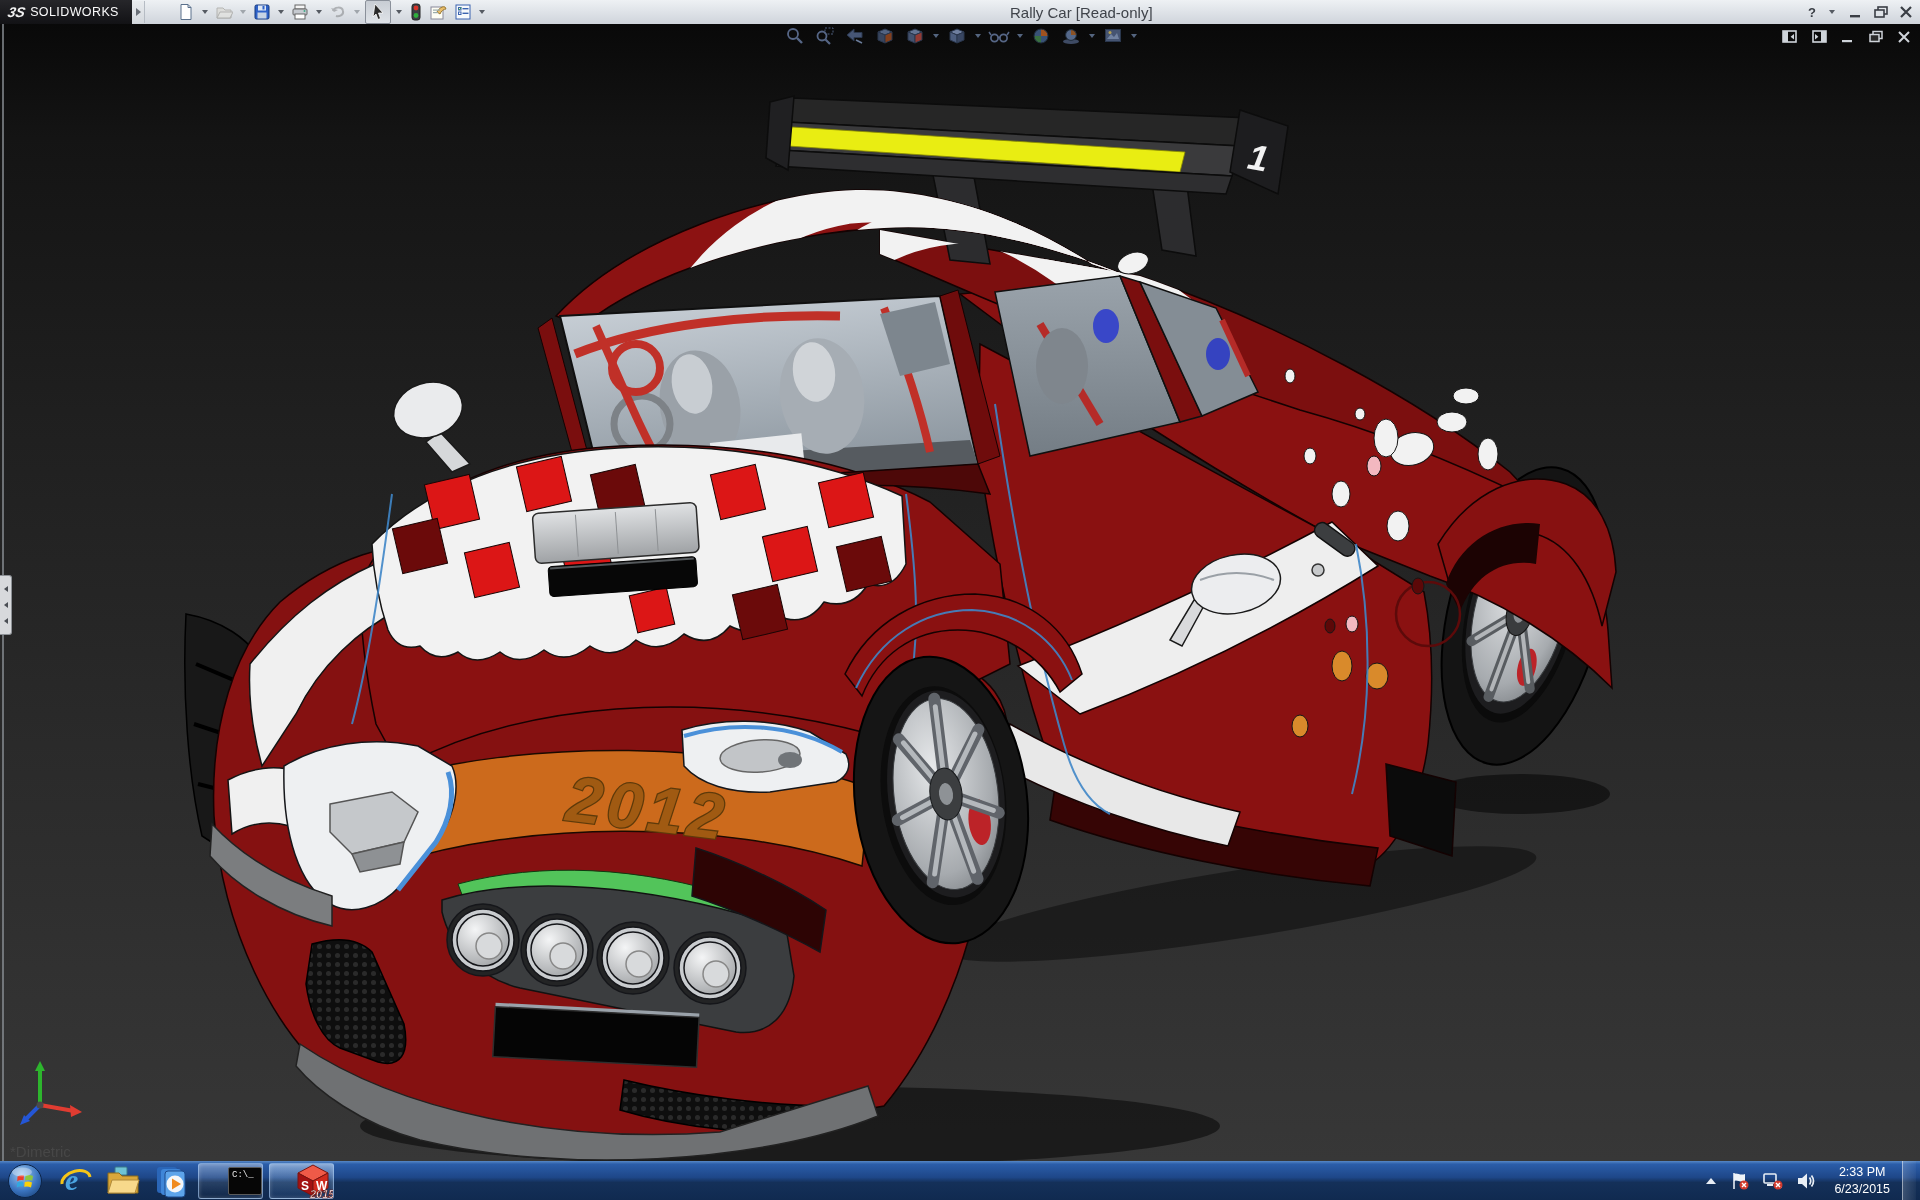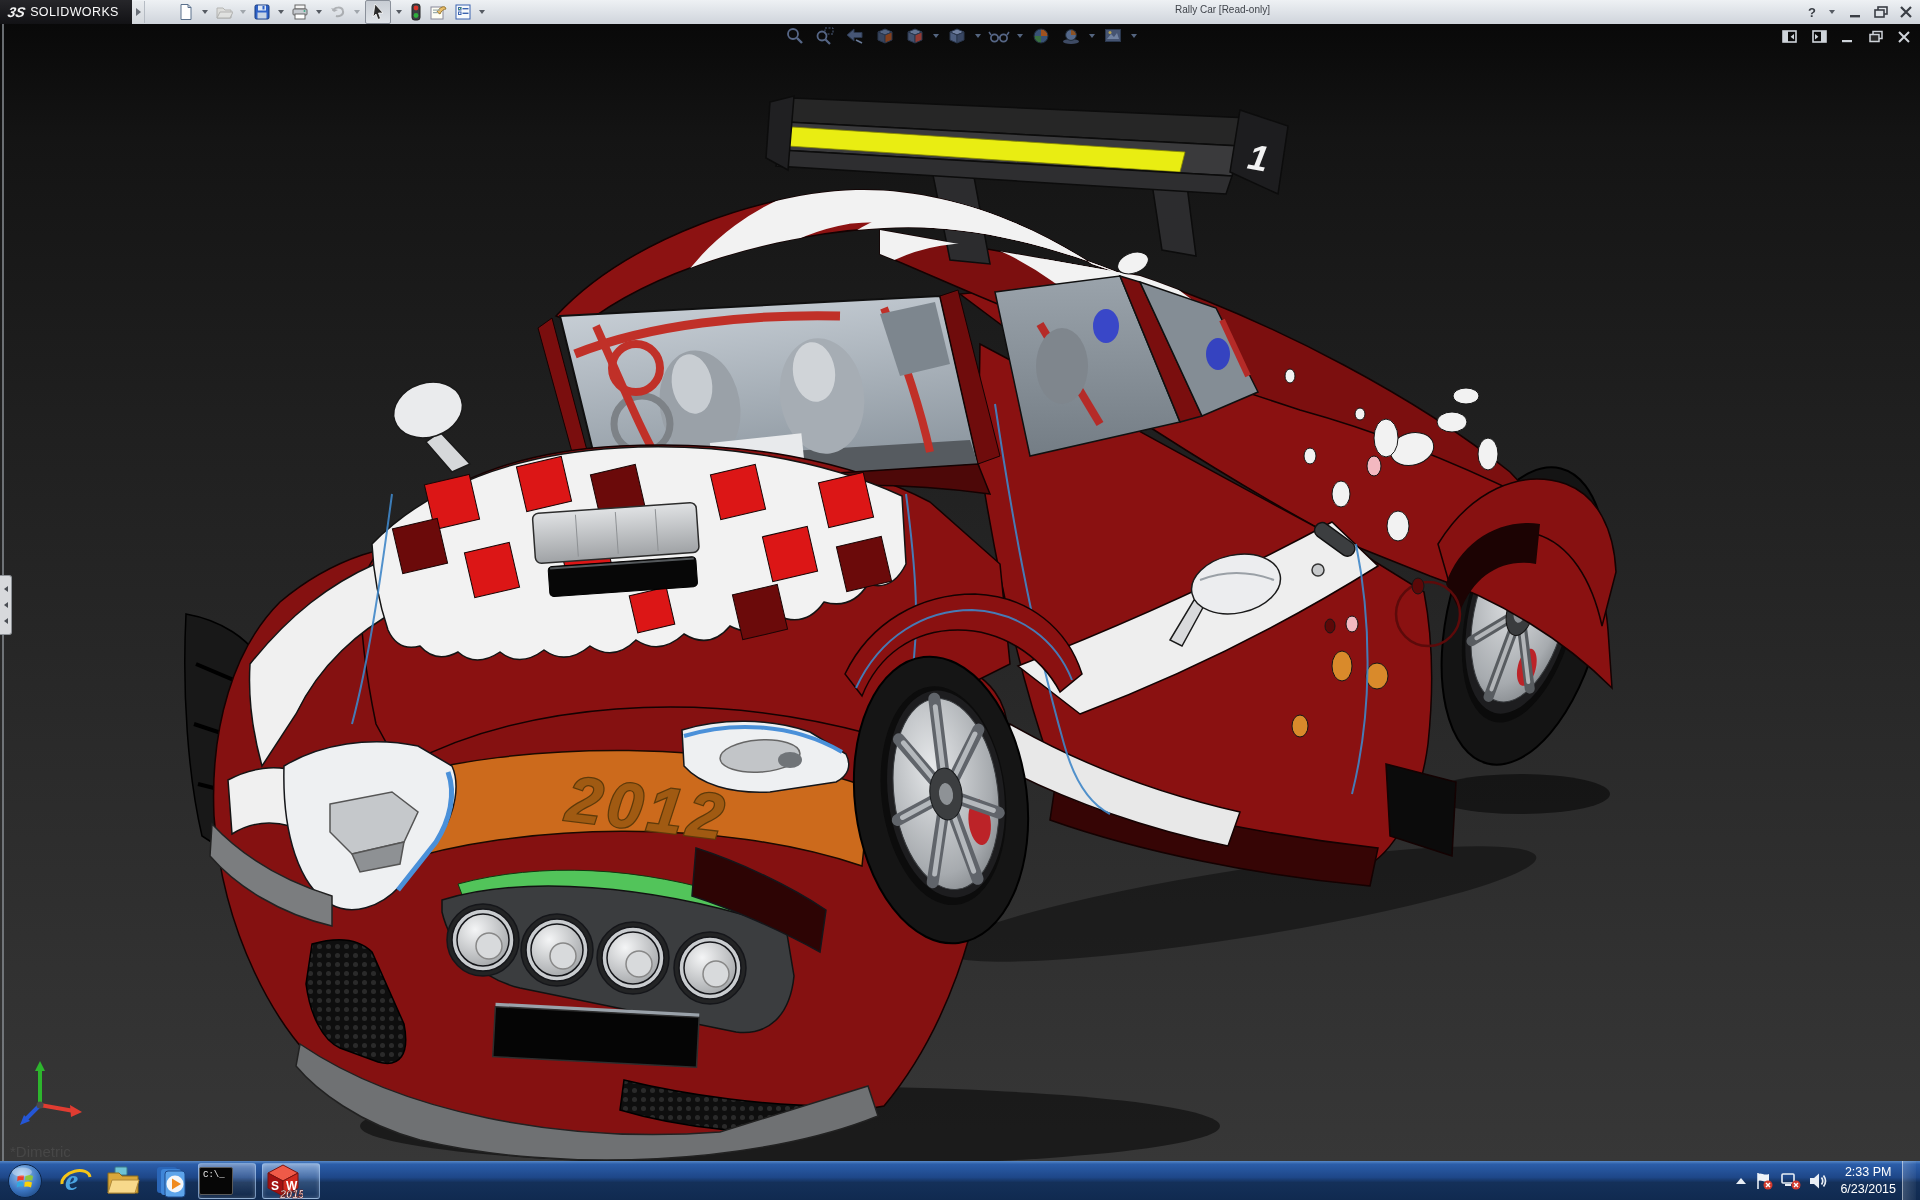--- a/index.html
+++ b/index.html
@@ -15,22 +15,22 @@
   .brand-mark{color:#f2f2f2;font-style:italic;font-weight:bold;font-size:14px;transform:skewX(-12deg);}
   .brand-name{color:#fafafa;font-weight:normal;font-size:12.5px;letter-spacing:.4px;}
   .flyout{width:12px;height:22px;display:flex;align-items:center;justify-content:center;
     background:linear-gradient(180deg,#e9ecef,#d4d8dd);border-right:1px solid #b6bcc4;}
   .tri-r{width:0;height:0;border-left:5px solid #6a6f77;border-top:4px solid transparent;border-bottom:4px solid transparent;}
   .tb-tools{display:flex;align-items:center;gap:2px;margin-left:30px;}
   .tb-btn{height:22px;display:flex;align-items:center;padding:0 2px;border-radius:2px;}
   .tb-btn.pressed{border:1px solid #8a909a;background:linear-gradient(180deg,#c8cdd4,#dfe3e8);}
   .tb-btn.disabled{opacity:.45;filter:grayscale(.8);}
   .dd{width:0;height:0;border-top:4px solid #555a62;border-left:3.5px solid transparent;border-right:3.5px solid transparent;margin:0 3px;}
-  .title-text{position:absolute;left:1010px;width:260px;text-align:right;top:4px;
-    font-size:10px;color:#3f434a;}
+  .title-text{position:absolute;left:1010px;width:260px;text-align:left;top:4px;
+    font-size:15px;color:#3f434a;}
   .win-ctl{position:absolute;right:6px;top:0;height:24px;display:flex;align-items:center;gap:10px;}
   .win-ctl .glyph{color:#3a3e45;font-size:13px;font-weight:bold;}
 
   
   .viewport{position:absolute;top:24px;left:0;right:0;bottom:39px;
     background:linear-gradient(180deg,#090909 0%,#141414 10%,#1f1f1f 34%,#2b2b2b 66%,#373737 100%);}
   .vp-edge-line{position:absolute;left:2px;top:0;bottom:0;width:2px;background:#888d93;opacity:.75;}
   .panel-tab{position:absolute;left:0;top:551px;width:11px;height:58px;background:#d7d9dc;
     border:1px solid #8d9196;border-left:none;border-radius:0 3px 3px 0;
     display:flex;flex-direction:column;align-items:center;justify-content:space-evenly;}
@@ -45,23 +45,23 @@
 
   
   .taskbar{position:absolute;bottom:0;left:0;right:0;height:39px;
     background:linear-gradient(180deg,#5788c6 0%,#2b5da9 8%,#1e4variable 0,#1e4788 42%,#143059 55%,#102a50 100%);
     background:linear-gradient(180deg,#5788c6 0%,#2b5da9 8%,#1e4788 42%,#143059 55%,#102a50 100%);
     display:flex;align-items:center;}
   .start-orb{width:37px;height:37px;margin:0 8px 0 6px;display:flex;align-items:center;justify-content:center;}
   .tb-app{width:36px;height:36px;display:flex;align-items:center;justify-content:center;margin:0 6px;}
   .tb-app-btn{width:56px;height:34px;margin:0 3px;border:1px solid rgba(170,205,245,.65);border-radius:3px;
     background:linear-gradient(180deg,rgba(255,255,255,.32),rgba(255,255,255,.10) 48%,rgba(0,0,0,.12));
-    display:flex;align-items:center;justify-content:flex-start;box-shadow:inset 0 0 4px rgba(255,255,255,.25);}
+    display:flex;align-items:center;justify-content:flex-end;box-shadow:inset 0 0 4px rgba(255,255,255,.25);padding-left:7px;}
   .tb-app-btn.active{background:linear-gradient(180deg,rgba(220,238,255,.5),rgba(160,200,240,.22) 50%,rgba(40,80,140,.25));}
-  .tray{margin-left:auto;display:flex;align-items:center;gap:6px;padding-right:4px;justify-content:flex-end;}
+  .tray{margin-left:auto;display:flex;align-items:center;gap:12px;padding-right:4px;justify-content:flex-end;}
   .clock{color:#fff;font-size:12.5px;text-align:center;line-height:1.3;margin-left:6px;}
   .show-desktop{width:13px;height:39px;border-left:1px solid rgba(255,255,255,.55);
     background:linear-gradient(90deg,rgba(255,255,255,.18),rgba(255,255,255,.04));}
   .cmd-ico{width:34px;height:28px;background:#060606;border:1px solid #5a5a5a;border-radius:2px;
     font-family:"Liberation Mono",monospace;font-size:9px;color:#e8e8e8;padding:2px 0 0 3px;box-sizing:border-box;}
 </style>
 </head>
 <body>
 
 <div class="app">

